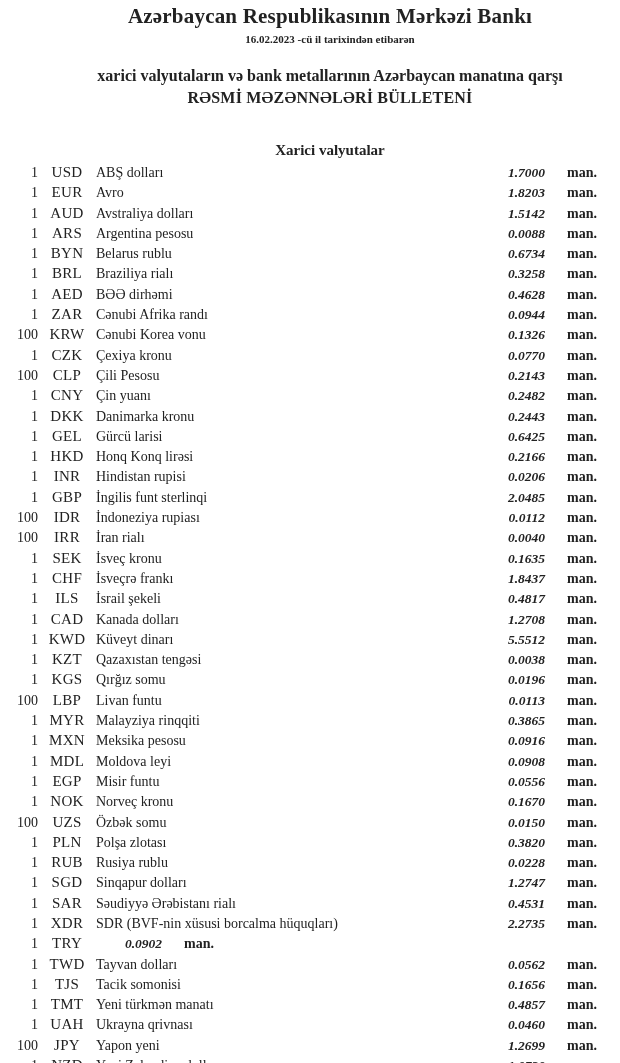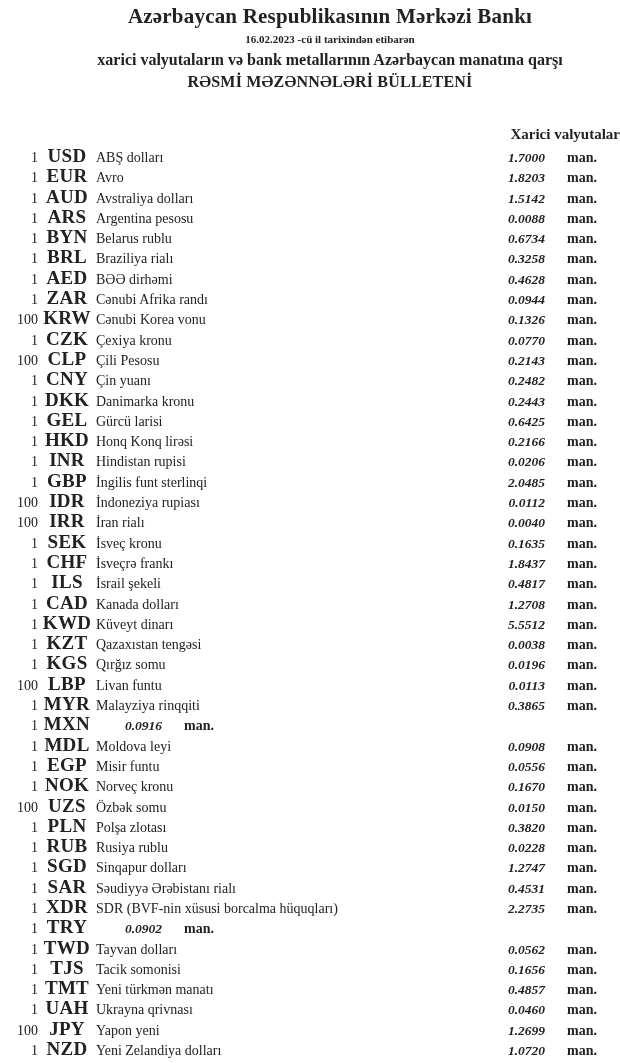--- a/index.html
+++ b/index.html
@@ -6,33 +6,33 @@
   body{
     width:620px;height:1063px;background:#ffffff;
     color:#222222;
     font-family:"Liberation Serif","DejaVu Serif",serif;
     overflow:hidden;
   }
   .page{width:620px;height:1063px;position:relative;}
   .header{width:580px;margin-left:40px;padding-top:3px;text-align:center;}
   .title{font-size:21px;font-weight:bold;line-height:26px;letter-spacing:0.2px;}
   .line2{font-size:11px;font-weight:bold;line-height:20px;}
-  .line3{font-size:16px;font-weight:bold;line-height:22px;}
+  .line3{font-size:16px;font-weight:bold;line-height:22px;margin-top:16px;}
   .line4{font-size:16px;font-weight:bold;line-height:21px;letter-spacing:0.2px;}
   .section-title{
     width:580px;margin-left:40px;margin-top:32px;
-    text-align:right;font-size:15px;font-weight:bold;line-height:20px;
+    text-align:center;font-size:15px;font-weight:bold;line-height:20px;
   }
   .table{margin-top:2px;}
   .row{
     display:flex;align-items:baseline;
     height:20.3px;line-height:20.3px;font-size:14px;white-space:nowrap;
   }
   .qty{width:38px;text-align:right;flex:none;}
-  .code{width:50px;margin-left:4px;text-align:center;flex:none;font-size:19px;letter-spacing:0.3px;font-weight:bold;}
+  .code{width:50px;margin-left:4px;text-align:center;flex:none;font-size:15px;letter-spacing:0.3px;}
   .name{flex:1;margin-left:4px;overflow:hidden;}
   .rate{width:70px;text-align:right;flex:none;font-weight:bold;font-style:italic;font-size:13.5px;}
   .unit{width:34px;margin-left:22px;margin-right:19px;text-align:left;flex:none;font-weight:bold;}
 </style>
 </head>
 <body>
 
 <div class="page">
 
   <div class="header">
@@ -265,20 +265,21 @@
       <span class="qty">1</span>
       <span class="code">MYR</span>
       <span class="name">Malayziya rinqqiti</span>
       <span class="rate">0.3865</span>
       <span class="unit">man.</span>
     </div>
 
     <div class="row">
       <span class="qty">1</span>
       <span class="code">MXN</span>
+      <span class="name">Meksika pesosu</span>
       <span class="rate">0.0916</span>
       <span class="unit">man.</span>
     </div>
 
     <div class="row">
       <span class="qty">1</span>
       <span class="code">MDL</span>
       <span class="name">Moldova leyi</span>
       <span class="rate">0.0908</span>
       <span class="unit">man.</span>

